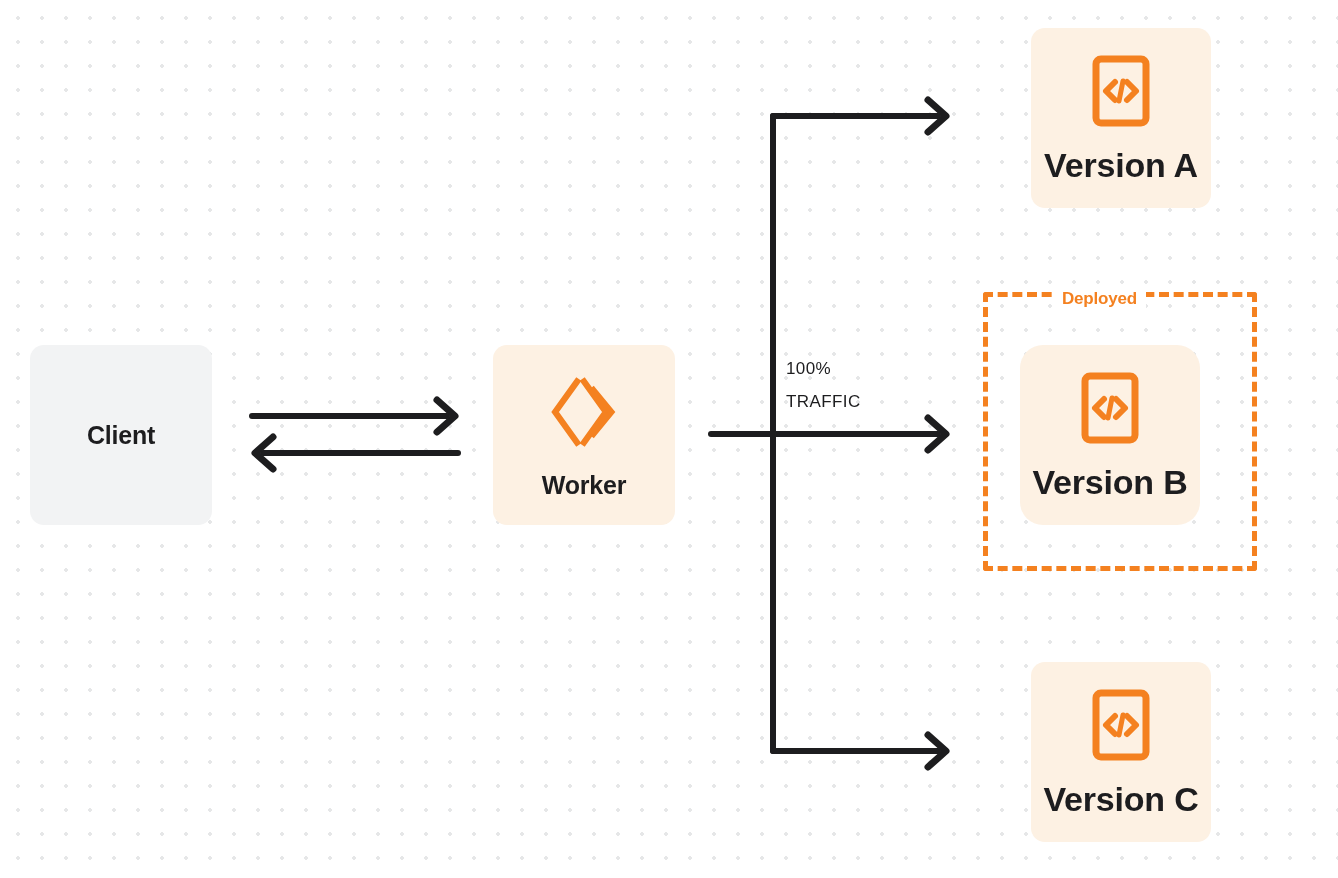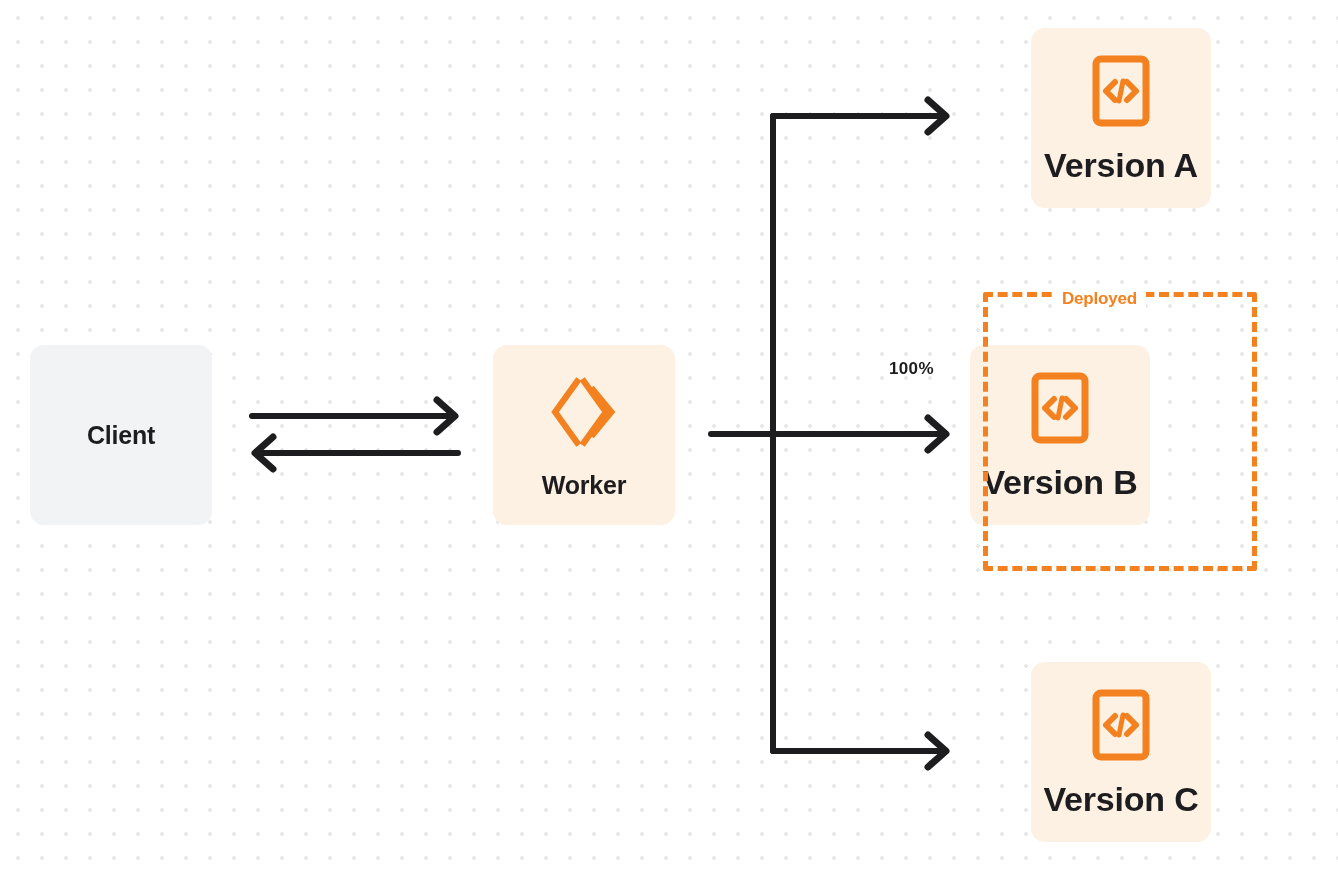--- a/index.html
+++ b/index.html
@@ -74,21 +74,21 @@
     display: block;
   }
 
   
   .version-node {
     width: 180px;
     height: 180px;
     background-color: #fdf1e3;
   }
   #version-a-node { left: 1031px; top: 28px; }
-  #version-b-node { left: 970px; top: 345px; }
+  #version-b-node { left: 1020px; top: 345px; border-radius: 23px; }
   #version-c-node { left: 1031px; top: 662px; text-align: right; }
   .version-node .node-label {
     font-size: 34px;
     margin-top: 20px;
   }
   .code-icon {
     width: 60px;
     height: 74px;
     display: block;
   }
@@ -118,24 +118,24 @@
     letter-spacing: -0.2px;
     white-space: nowrap;
   }
 
   
   #traffic-label {
     position: absolute;
     left: 786px;
     top: 352px;
     width: 148px;
-    text-align: right;
+    text-align: left;
     color: #1d1d1f;
     font-size: 17px;
-    font-weight: bold;
+    font-weight: normal;
     letter-spacing: 0.4px;
     line-height: 33px;
   }
   #traffic-label .line {
     display: block;
     white-space: nowrap;
   }
 
   
   #edges {
@@ -193,20 +193,21 @@
     </g>
 
     <g>
       <path class="edge-path" d="M 773 751 L 938 751"></path>
       <path class="edge-head" d="M 928 735 L 946 751 L 928 767"></path>
     </g>
   </svg>
 
   <div id="traffic-label">
     <span class="line">100%</span>
+    <span class="line">TRAFFIC</span>
   </div>
 
   <div class="node" id="client-node">
     <span class="node-label">Client</span>
   </div>
 
   <div class="node" id="worker-node">
     <svg class="worker-icon" viewBox="0 0 100 100" xmlns="http://www.w3.org/2000/svg">
       <g fill="none" stroke="#f48120" stroke-width="8" stroke-linecap="square" stroke-linejoin="miter">
         <polyline points="41,11 13,50 41,89"></polyline>

